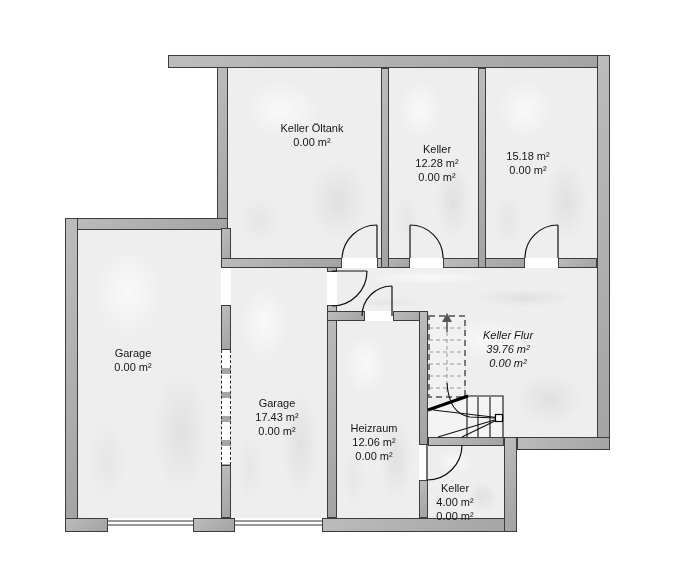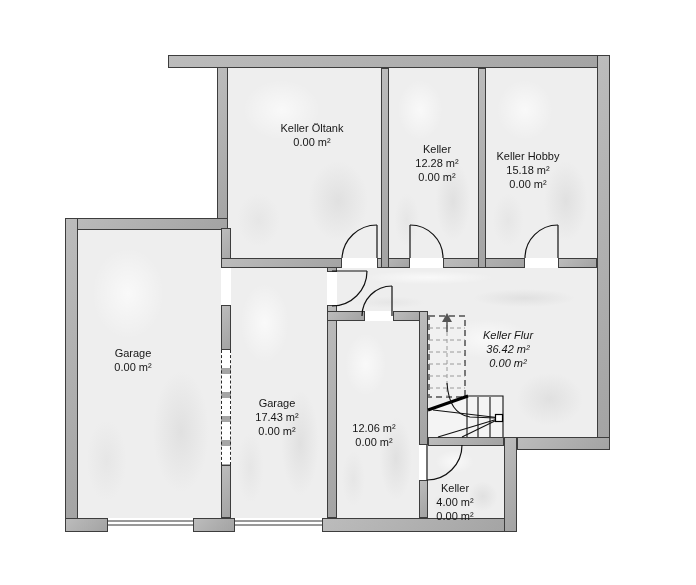--- a/index.html
+++ b/index.html
@@ -152,40 +152,40 @@
   <div class="label" style="left:242px; top:121px;">
     <div>Keller Öltank</div>
     <div>0.00 m²</div>
   </div>
   <div class="label" style="left:367px; top:142px;">
     <div>Keller</div>
     <div>12.28 m²</div>
     <div>0.00 m²</div>
   </div>
   <div class="label" style="left:458px; top:149px;">
-    <div>Keller Hobby</div>
     <div>15.18 m²</div>
     <div>0.00 m²</div>
   </div>
   <div class="label" style="left:63px; top:346px;">
     <div>Garage</div>
     <div>0.00 m²</div>
   </div>
   <div class="label" style="left:207px; top:396px;">
     <div>Garage</div>
     <div>17.43 m²</div>
     <div>0.00 m²</div>
   </div>
   <div class="label" style="left:304px; top:421px;">
+    <div>Heizraum</div>
     <div>12.06 m²</div>
     <div>0.00 m²</div>
   </div>
   <div class="label" style="left:438px; top:328px;font-style:italic;">
     <div>Keller Flur</div>
-    <div>36.42 m²</div>
+    <div>39.76 m²</div>
     <div>0.00 m²</div>
   </div>
   <div class="label" style="left:385px; top:481px;">
     <div>Keller</div>
     <div>4.00 m²</div>
     <div>0.00 m²</div>
   </div>
 
 </div>
 

